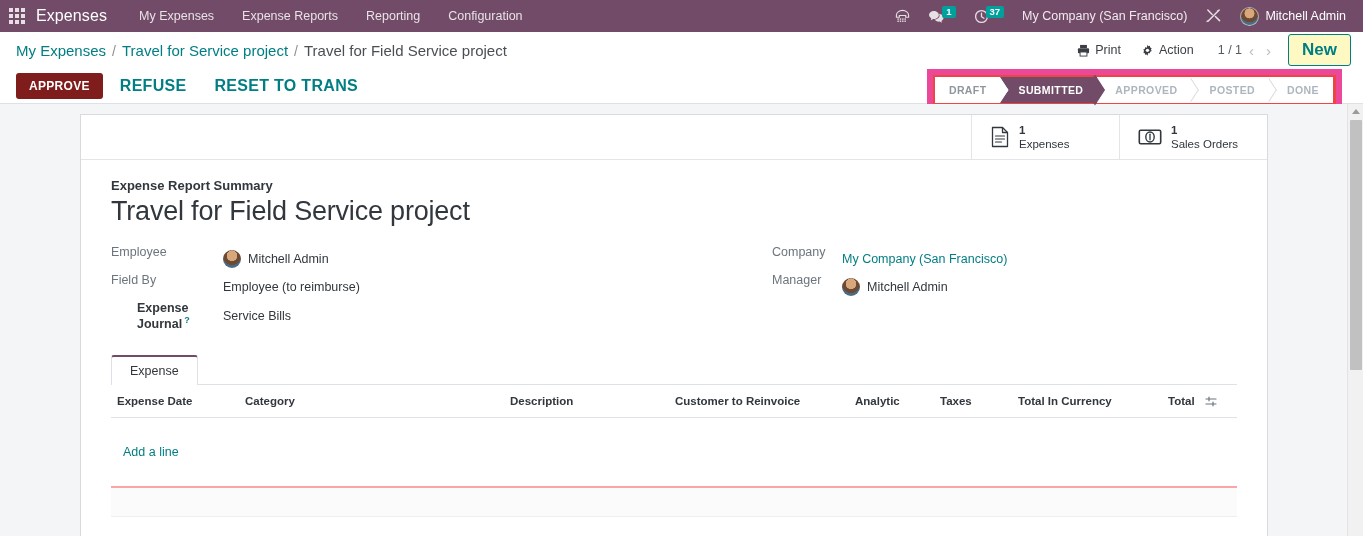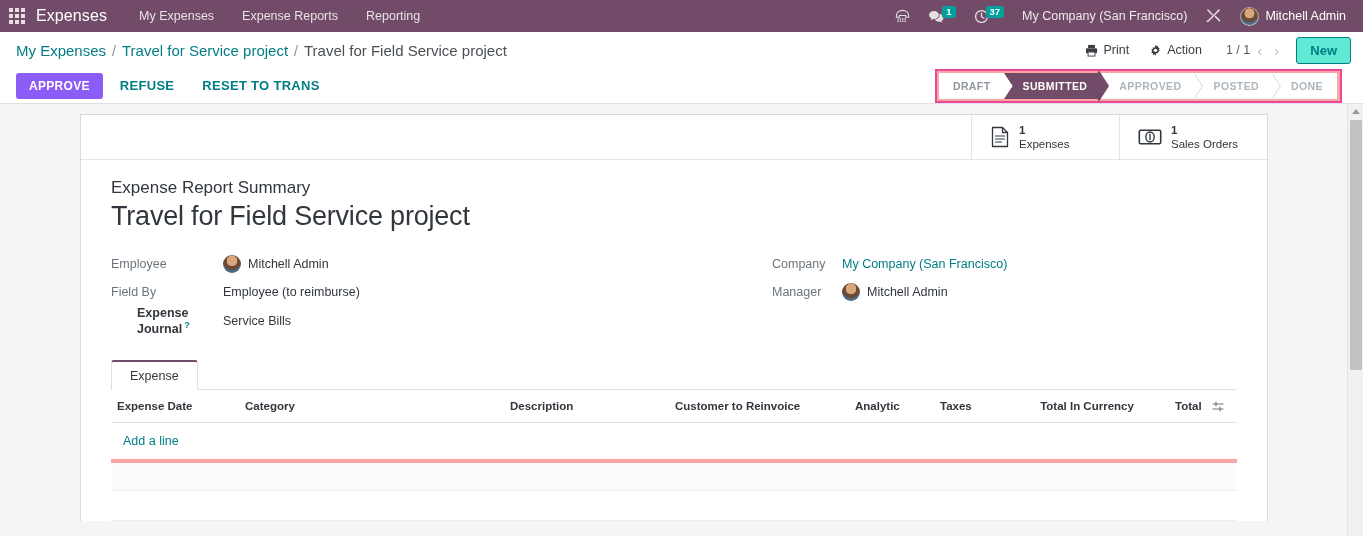--- a/index.html
+++ b/index.html
@@ -103,67 +103,67 @@
     display: flex; align-items: center; gap: 2px;
     margin: 0 6px 0 14px;
   }
   .pager-arrow {
     color: #b6bbc0; font-size: 15px; padding: 0 5px; cursor: pointer;
     line-height: 1;
   }
   .btn-new {
     border: 1px solid #017e84;
     color: #017e84;
-    background: #5eead4;
-    font-size: 13px;
+    background: #fef9c3;
+    font-size: 17px;
     font-weight: bold;
     padding: 5px 13px;
     border-radius: 3px;
     cursor: pointer;
     margin-left: 6px;
     text-align: center;
   }
 
   .cp-bottom {
     height: 35px;
     display: flex;
     align-items: center;
     padding: 0 0 0 16px;
     position: relative;
   }
   .btn-primary {
-    background: #8b5cf6;
+    background: #7f1d1d;
     color: #fff;
     font-size: 12px;
     font-weight: bold;
     letter-spacing: .3px;
     padding: 6px 13px;
     border: none;
     border-radius: 3px;
     cursor: pointer;
   }
   .btn-secondary {
     background: transparent;
     color: #017e84;
-    font-size: 13px;
+    font-size: 16px;
     font-weight: bold;
     letter-spacing: .3px;
     padding: 6px 11px;
     border: none;
     cursor: pointer;
     margin-left: 6px;
   }
 
   
   .status-wrap {
     position: absolute;
     right: 21px; top: 1px;
-    border: 2px solid #ec4899;
+    border: 6px solid #ec4899;
     padding: 2px 3px 2px 2px;
-    background: #fca5a5;
+    background: #ef4444;
     display: flex;
     align-items: center;
   }
   .statusbar { display: flex; align-items: stretch; height: 26px; }
   .st {
     position: relative;
     font-size: 10.5px;
     font-weight: bold;
     letter-spacing: .4px;
     color: #adb5bd;
@@ -235,42 +235,41 @@
     min-width: 148px;
     cursor: pointer;
     color: #31373d;
   }
   .sb-txt { display: flex; flex-direction: column; line-height: 1.25; }
   .sb-num { font-size: 11.5px; font-weight: bold; color: #31373d; }
   .sb-lbl { font-size: 11.5px; color: #31373d; }
 
   .sheet-body { padding: 18px 30px 0 30px; }
   .summary-label {
-    font-size: 17px;
-    font-weight: normal;
+    font-size: 13px;
+    font-weight: bold;
     color: #31373d;
     margin-bottom: 2px;
   }
   .record-title {
     font-size: 27px;
     color: #31373d;
     font-weight: 400;
     line-height: 1.25;
     margin-bottom: 16px;
     letter-spacing: -.2px;
   }
   .fields {
     display: flex;
     gap: 0;
   }
   .col { width: 50%; }
   .col.right { padding-left: 98px; }
   .frow {
     display: flex;
-    align-items: center;
     min-height: 28px;
     font-size: 12.5px;
   }
   .flabel {
     width: 112px;
     flex: 0 0 112px;
     color: #6c757d;
     font-size: 12.5px;
   }
   .flabel.bold { color: #31373d; font-weight: bold; padding-left: 26px; }
@@ -313,21 +312,21 @@
   table.lines { width: 100%; border-collapse: collapse; }
   table.lines th {
     font-size: 11.5px;
     font-weight: bold;
     color: #31373d;
     text-align: left;
     padding: 10px 6px 9px;
     border-bottom: 1px solid #dee2e6;
     white-space: nowrap;
   }
-  table.lines th.num, table.lines td.num { text-align: center; }
+  table.lines th.num, table.lines td.num { text-align: left; }
   table.lines td {
     font-size: 12.5px;
     color: #31373d;
     padding: 9px 6px;
     border-bottom: 1px solid #edeef0;
     white-space: nowrap;
   }
   .opt-icon { margin-left: 7px; color: #6c757d; cursor: pointer; font-size: 11px; vertical-align: -1px; }
   .del-x {
     color: #31373d;
@@ -386,20 +385,21 @@
         <i></i>
         <i></i>
         <i></i>
     </span>
   </div>
   <div class="brand">Expenses</div>
 
   <div class="menu-item">My Expenses</div>
   <div class="menu-item">Expense Reports</div>
   <div class="menu-item">Reporting</div>
+  <div class="menu-item">Configuration</div>
 
   <div class="nav-spacer"></div>
 
   <div class="sys-item">
     <svg width="15" height="15" viewBox="0 0 16 16">
       <path d="M8 1.5C4.4 1.5 1.5 3.9 1.5 6.6v2.2h3.1V6.9h6.8v1.9h3.1V6.6C14.5 3.9 11.6 1.5 8 1.5z" fill="none" stroke="#e6dfe4" stroke-width="1.2"></path>
       <g fill="#e6dfe4">
         <rect x="2.6" y="10" width="1.5" height="1.5"></rect>
           <rect x="5.1" y="10" width="1.5" height="1.5"></rect>
         <rect x="7.6" y="10" width="1.5" height="1.5"></rect>
@@ -597,21 +597,21 @@
                   <svg width="12" height="11" viewBox="0 0 12 11" style="display:inline-block;vertical-align:-1px">
                     <path d="M1 3h10M1 8h10" stroke="#6c757d" stroke-width="1.2" stroke-linecap="round"></path>
                     <path d="M4 1.2v3.6M8 6.2v3.6" stroke="#6c757d" stroke-width="1.2" stroke-linecap="round"></path>
                   </svg>
                 </span>
               </th>
             </tr>
           </thead>
           <tbody>
             <tr>
-              <td colspan="8" style="border-bottom:4px solid #fca5a5;padding:2px 6px">
+              <td colspan="8" style="border-bottom:2px solid #fca5a5;padding:18px 6px">
                 <span class="add-line">Add a line</span>
               </td>
             </tr>
             <tr class="empty-row shaded">
                 <td colspan="8"></td>
               </tr>
             <tr class="empty-row">
                 <td colspan="8"></td>
               </tr>
           </tbody>

